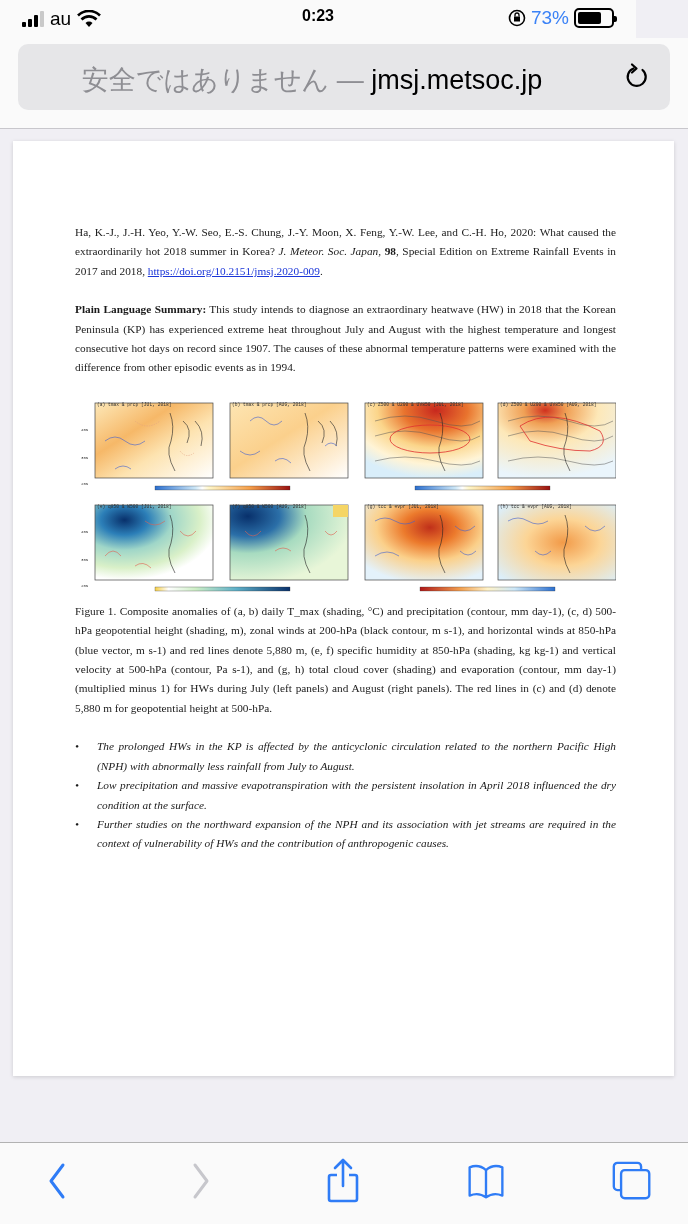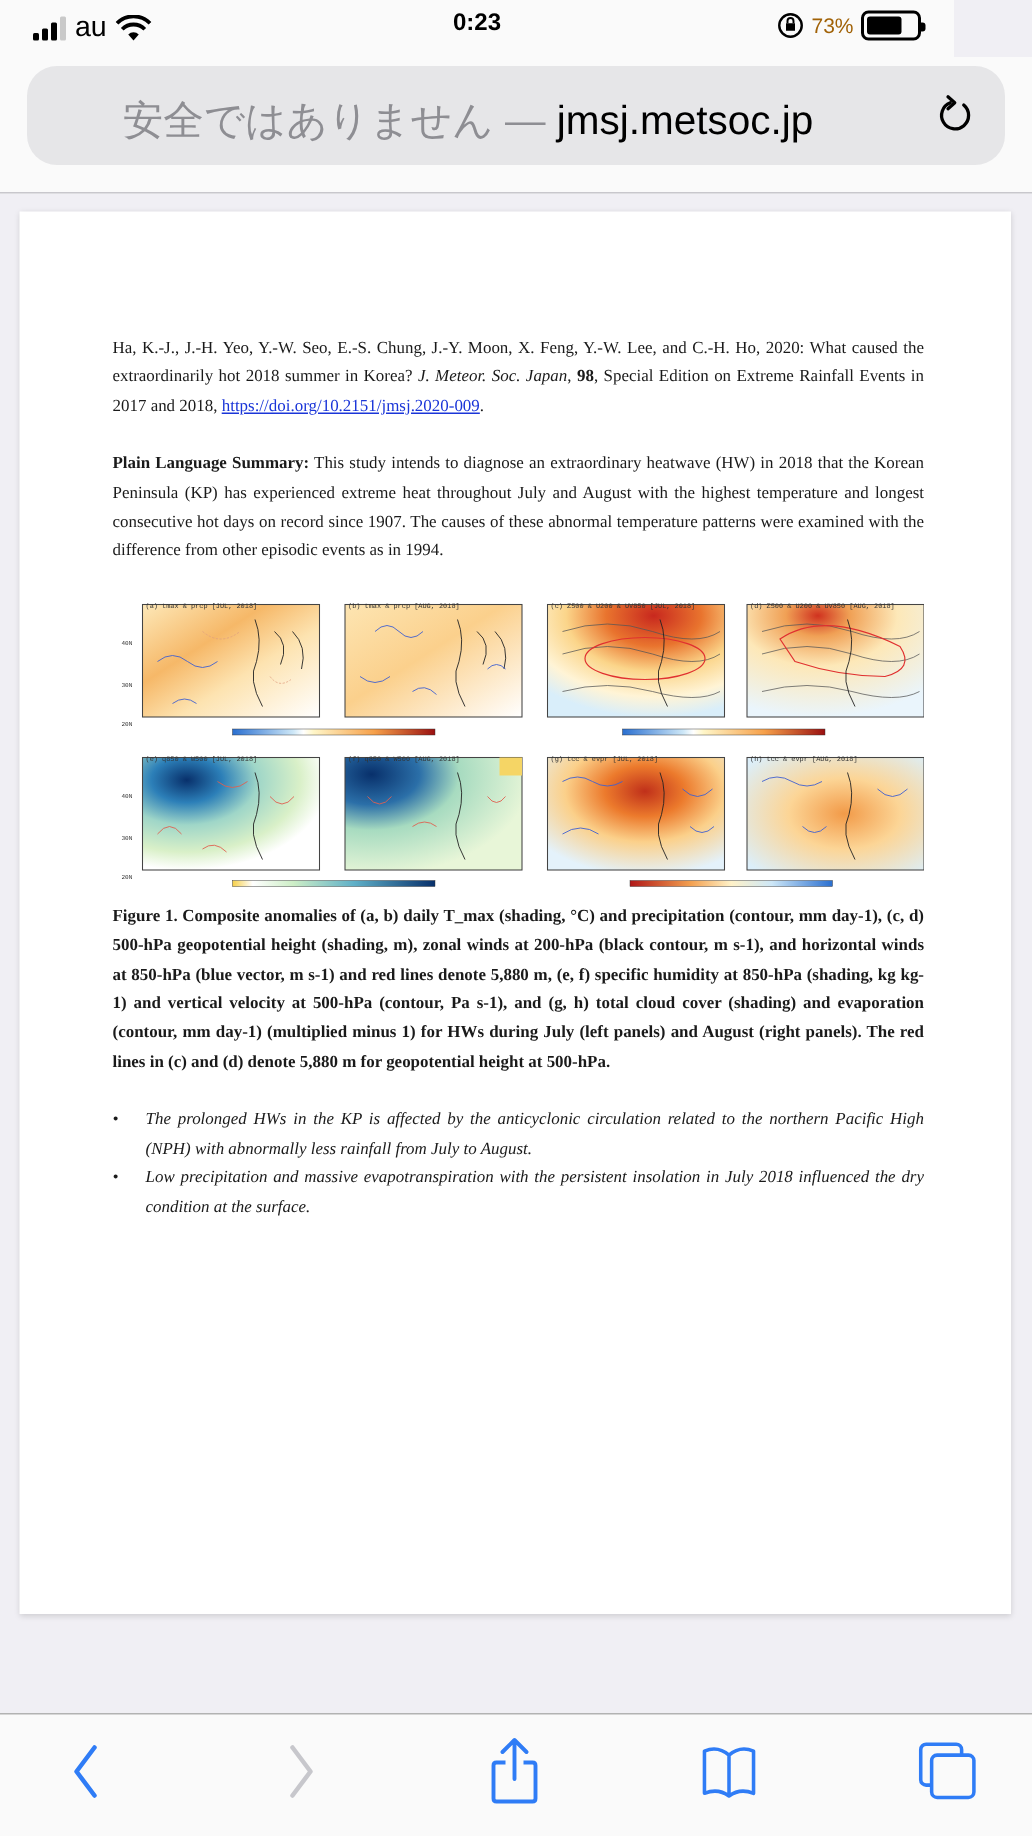--- a/index.html
+++ b/index.html
@@ -3,40 +3,40 @@
 <meta charset="utf-8">
 <style>
   * { box-sizing: border-box; margin: 0; padding: 0; }
   html, body { width: 688px; height: 1224px; overflow: hidden; background: #f0eff4; font-family: "Liberation Sans", sans-serif; }
   .statusbar { position: absolute; top: 0; left: 0; width: 636px; height: 38px; background: #fafafa; }
   .sb-left { position: absolute; left: 22px; top: 8px; display: flex; align-items: center; gap: 6px; font-size: 19px; color: #000; }
   .signal { display: flex; align-items: flex-end; gap: 2px; height: 16px; }
   .signal span { display: block; width: 4px; background: #000; border-radius: 1px; }
   .signal span.off { background: #c9c9c9; }
   .sb-time { position: absolute; left: 0; right: 0; top: 7px; text-align: center; font-size: 16px; font-weight: bold; color: #000; }
-  .sb-right { position: absolute; right: 22px; top: 7px; display: flex; align-items: center; gap: 5px; font-size: 14px; color: #a16207; }
+  .sb-right { position: absolute; right: 22px; top: 7px; display: flex; align-items: center; gap: 5px; font-size: 19px; color: #3b82f6; }
   .battery { width: 40px; height: 20px; border: 2px solid #000; border-radius: 5px; position: relative; padding: 2px; }
   .battery .lvl { height: 100%; width: 73%; background: #000; border-radius: 2px; }
   .battery::after { content: ""; position: absolute; right: -5px; top: 6px; width: 3px; height: 6px; background: #000; border-radius: 0 2px 2px 0; }
   .urlbar-wrap { position: absolute; top: 38px; left: 0; width: 688px; height: 91px; background: #fafafa; border-bottom: 1px solid #c8c7cc; }
-  .urlbar { position: absolute; left: 18px; top: 6px; width: 652px; height: 66px; background: #e6e6e8; border-radius: 20px; }
+  .urlbar { position: absolute; left: 18px; top: 6px; width: 652px; height: 66px; background: #e6e6e8; border-radius: 10px; }
   .url-text { position: absolute; left: 0; right: 64px; top: 18px; text-align: center; font-size: 27px; }
   .url-warn { color: #8e8e93; }
   .url-domain { color: #000; }
   .reload { position: absolute; right: 16px; top: 16px; width: 34px; height: 34px; }
   .content { position: absolute; top: 130px; left: 0; width: 688px; height: 1012px; background: #f0eff4; }
   .page { position: absolute; left: 13px; top: 11px; width: 661px; height: 935px; background: #fff; box-shadow: 0 1px 4px rgba(0,0,0,0.15); }
   .doc { position: absolute; left: 62px; top: 82px; width: 541px; font-family: "Liberation Serif", serif; color: #1a1a1a; font-size: 11.3px; line-height: 19.4px; text-align: justify; }
   .doc p { margin-bottom: 19px; }
   .doc a { color: #1a35d8; text-decoration: underline; }
   .doc b { font-weight: bold; }
   .figure { width: 541px; height: 205px; position: relative; margin: -6px 0 6px 0; }
   .panel-title { position: absolute; font-family: "Liberation Mono", monospace; font-size: 4.6px; color: #333; white-space: nowrap; }
   .lat { position: absolute; font-family: "Liberation Mono", monospace; font-size: 4px; color: #333; }
-  .caption { margin-top: 4px; margin-bottom: 26px; font-weight: bold; }
+  .caption { margin-top: 4px; margin-bottom: 26px; }
   ul.bullets { list-style: none; font-style: italic; }
   ul.bullets li { position: relative; padding-left: 22px; margin-bottom: 0; }
   ul.bullets li::before { content: "•"; position: absolute; left: 0; top: 0; }
   .toolbar { position: absolute; top: 1142px; left: 0; width: 688px; height: 82px; background: #fafafa; border-top: 1px solid #b2b2b2; }
   .tb-btn { position: absolute; top: 18px; width: 40px; height: 40px; display: flex; align-items: center; justify-content: center; }
 </style>
 </head>
 <body>
 
 <div class="statusbar">
@@ -232,21 +232,22 @@
         <span class="lat" style="left:6px;top:84px">20N</span>
         <span class="lat" style="left:6px;top:132px">40N</span>
         <span class="lat" style="left:6px;top:160px">30N</span>
         <span class="lat" style="left:6px;top:186px">20N</span>
       </div>
 
       <p class="caption">Figure 1. Composite anomalies of (a, b) daily T_max (shading, °C) and precipitation (contour, mm day-1), (c, d) 500-hPa geopotential height (shading, m), zonal winds at 200-hPa (black contour, m s-1), and horizontal winds at 850-hPa (blue vector, m s-1) and red lines denote 5,880 m, (e, f) specific humidity at 850-hPa (shading, kg kg-1) and vertical velocity at 500-hPa (contour, Pa s-1), and (g, h) total cloud cover (shading) and evaporation (contour, mm day-1) (multiplied minus 1) for HWs during July (left panels) and August (right panels). The red lines in (c) and (d) denote 5,880 m for geopotential height at 500-hPa.</p>
 
       <ul class="bullets">
         <li>The prolonged HWs in the KP is affected by the anticyclonic circulation related to the northern Pacific High (NPH) with abnormally less rainfall from July to August.</li>
-        <li>Low precipitation and massive evapotranspiration with the persistent insolation in July 2018 influenced the dry condition at the surface.</li>
+        <li>Low precipitation and massive evapotranspiration with the persistent insolation in April 2018 influenced the dry condition at the surface.</li>
+        <li>Further studies on the northward expansion of the NPH and its association with jet streams are required in the context of vulnerability of HWs and the contribution of anthropogenic causes.</li>
       </ul>
     </div>
   </div>
 </div>
 
 <div class="toolbar">
   <div class="tb-btn" style="left:38px">
     <svg width="24" height="40" viewBox="0 0 24 40">
         <path d="M17 4 L5 20 L17 36" stroke="#2f7cf6" stroke-width="3" fill="none" stroke-linecap="round" stroke-linejoin="round"></path>
       </svg>

